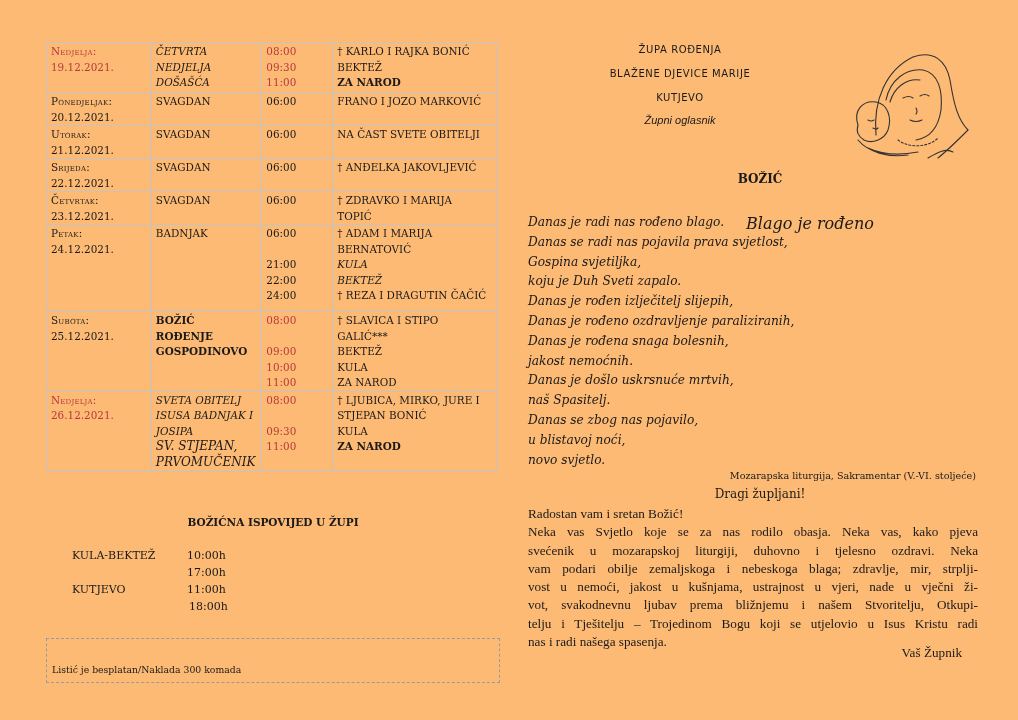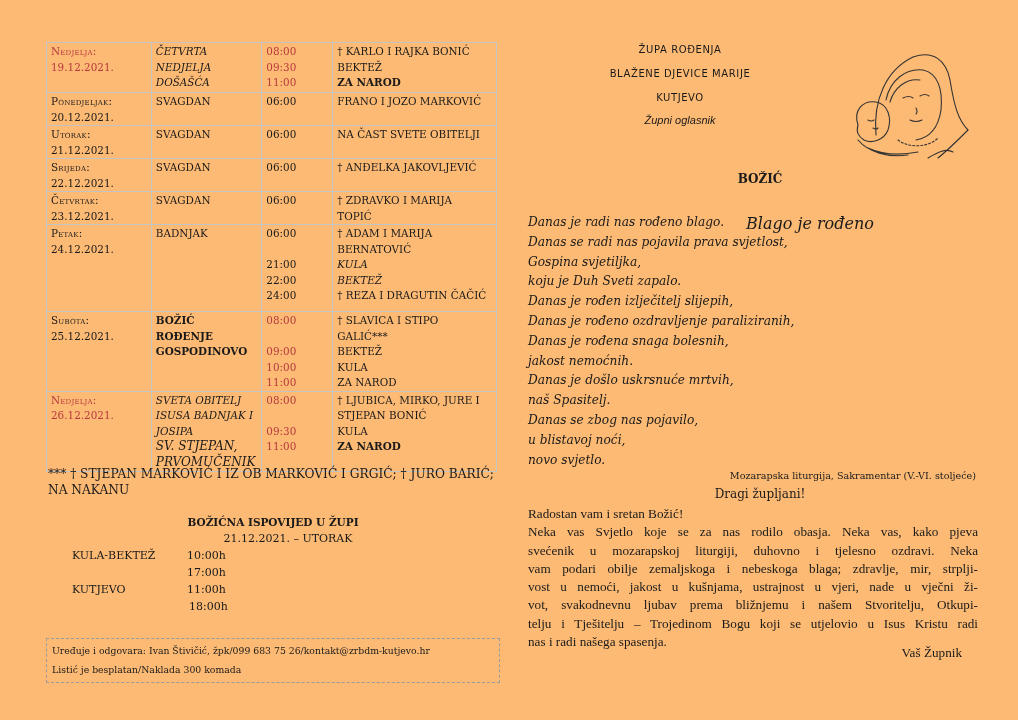--- a/index.html
+++ b/index.html
@@ -228,33 +228,30 @@
         <td>
           <span class="line">† LJUBICA, MIRKO, JURE I</span>
           <span class="line">STJEPAN BONIĆ</span>
           <span class="line">KULA</span>
           <span class="line b">ZA NAROD</span>
         </td>
       </tr>
     </tbody>
   </table>
 
-  <div class="footnote">*** † STJEPAN MARKOVIĆ I IZ OB MARKOVIĆ I GRGIĆ; † JURO BARIĆ; NA NAKANU</div>
 
   <div class="conf-title">BOŽIĆNA ISPOVIJED U ŽUPI</div>
-  <div class="conf-date">21.12.2021. – UTORAK</div>
   <div class="conf-row" style="top:549px">KULA-BEKTEŽ</div>
   <div class="conf-time" style="top:549px">10:00h</div>
   <div class="conf-time" style="top:566px">17:00h</div>
   <div class="conf-row" style="top:583px">KUTJEVO</div>
   <div class="conf-time" style="top:583px">11:00h</div>
   <div class="conf-time" style="top:600px;left:189px">18:00h</div>
 
   <div class="credits">
-    <div style="top:6px">Uređuje i odgovara: Ivan Štivičić, žpk/099 683 75 26/kontakt@zrbdm-kutjevo.hr</div>
     <div style="top:25px">Listić je besplatan/Naklada 300 komada</div>
   </div>
 
   <div class="hdr t" style="top:44px">ŽUPA ROĐENJA</div>
   <div class="hdr t" style="top:68px">BLAŽENE DJEVICE MARIJE</div>
   <div class="hdr t" style="top:92px">KUTJEVO</div>
   <div class="hdr s" style="top:114px">Župni oglasnik</div>
 
   <svg class="madonna" viewBox="0 0 150 125">
     <g fill="none" stroke="#333" stroke-width="1.1" stroke-linecap="round">

